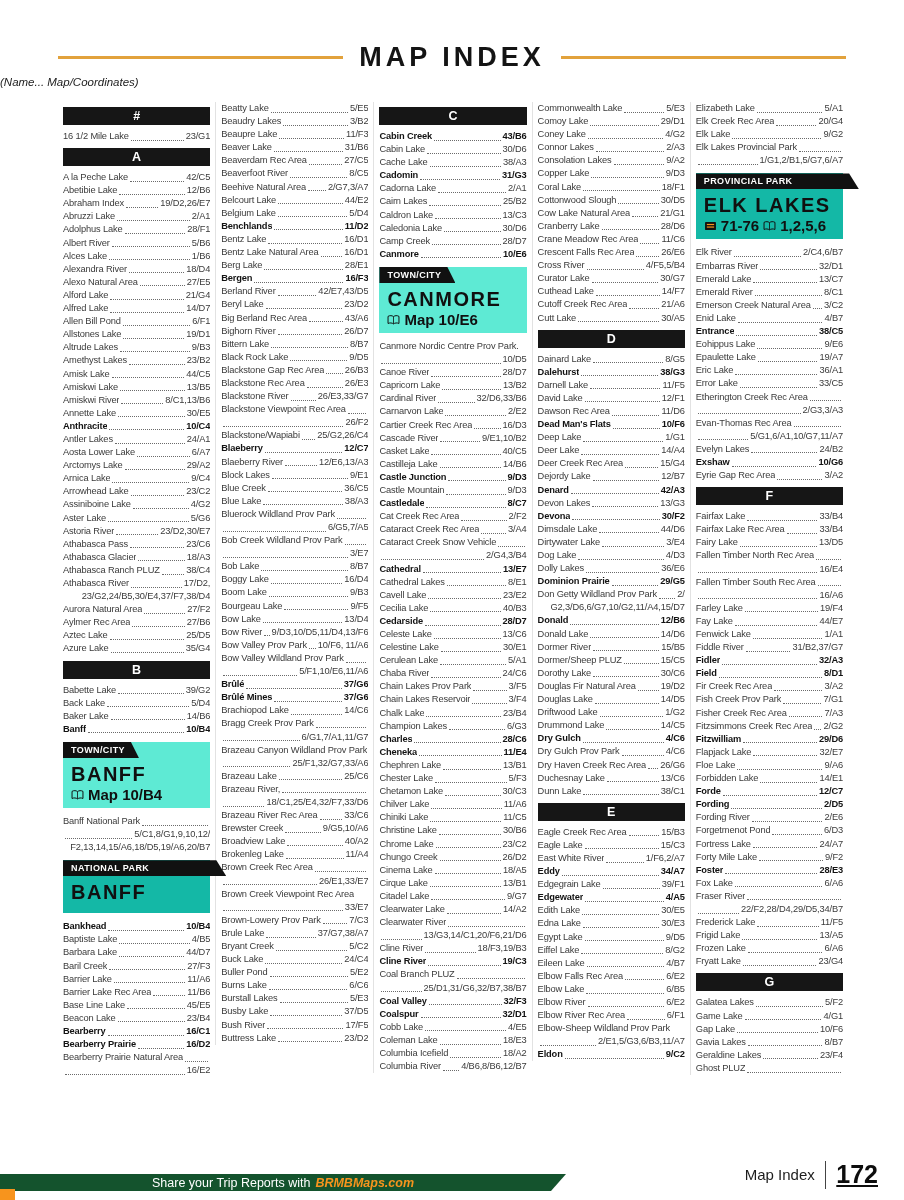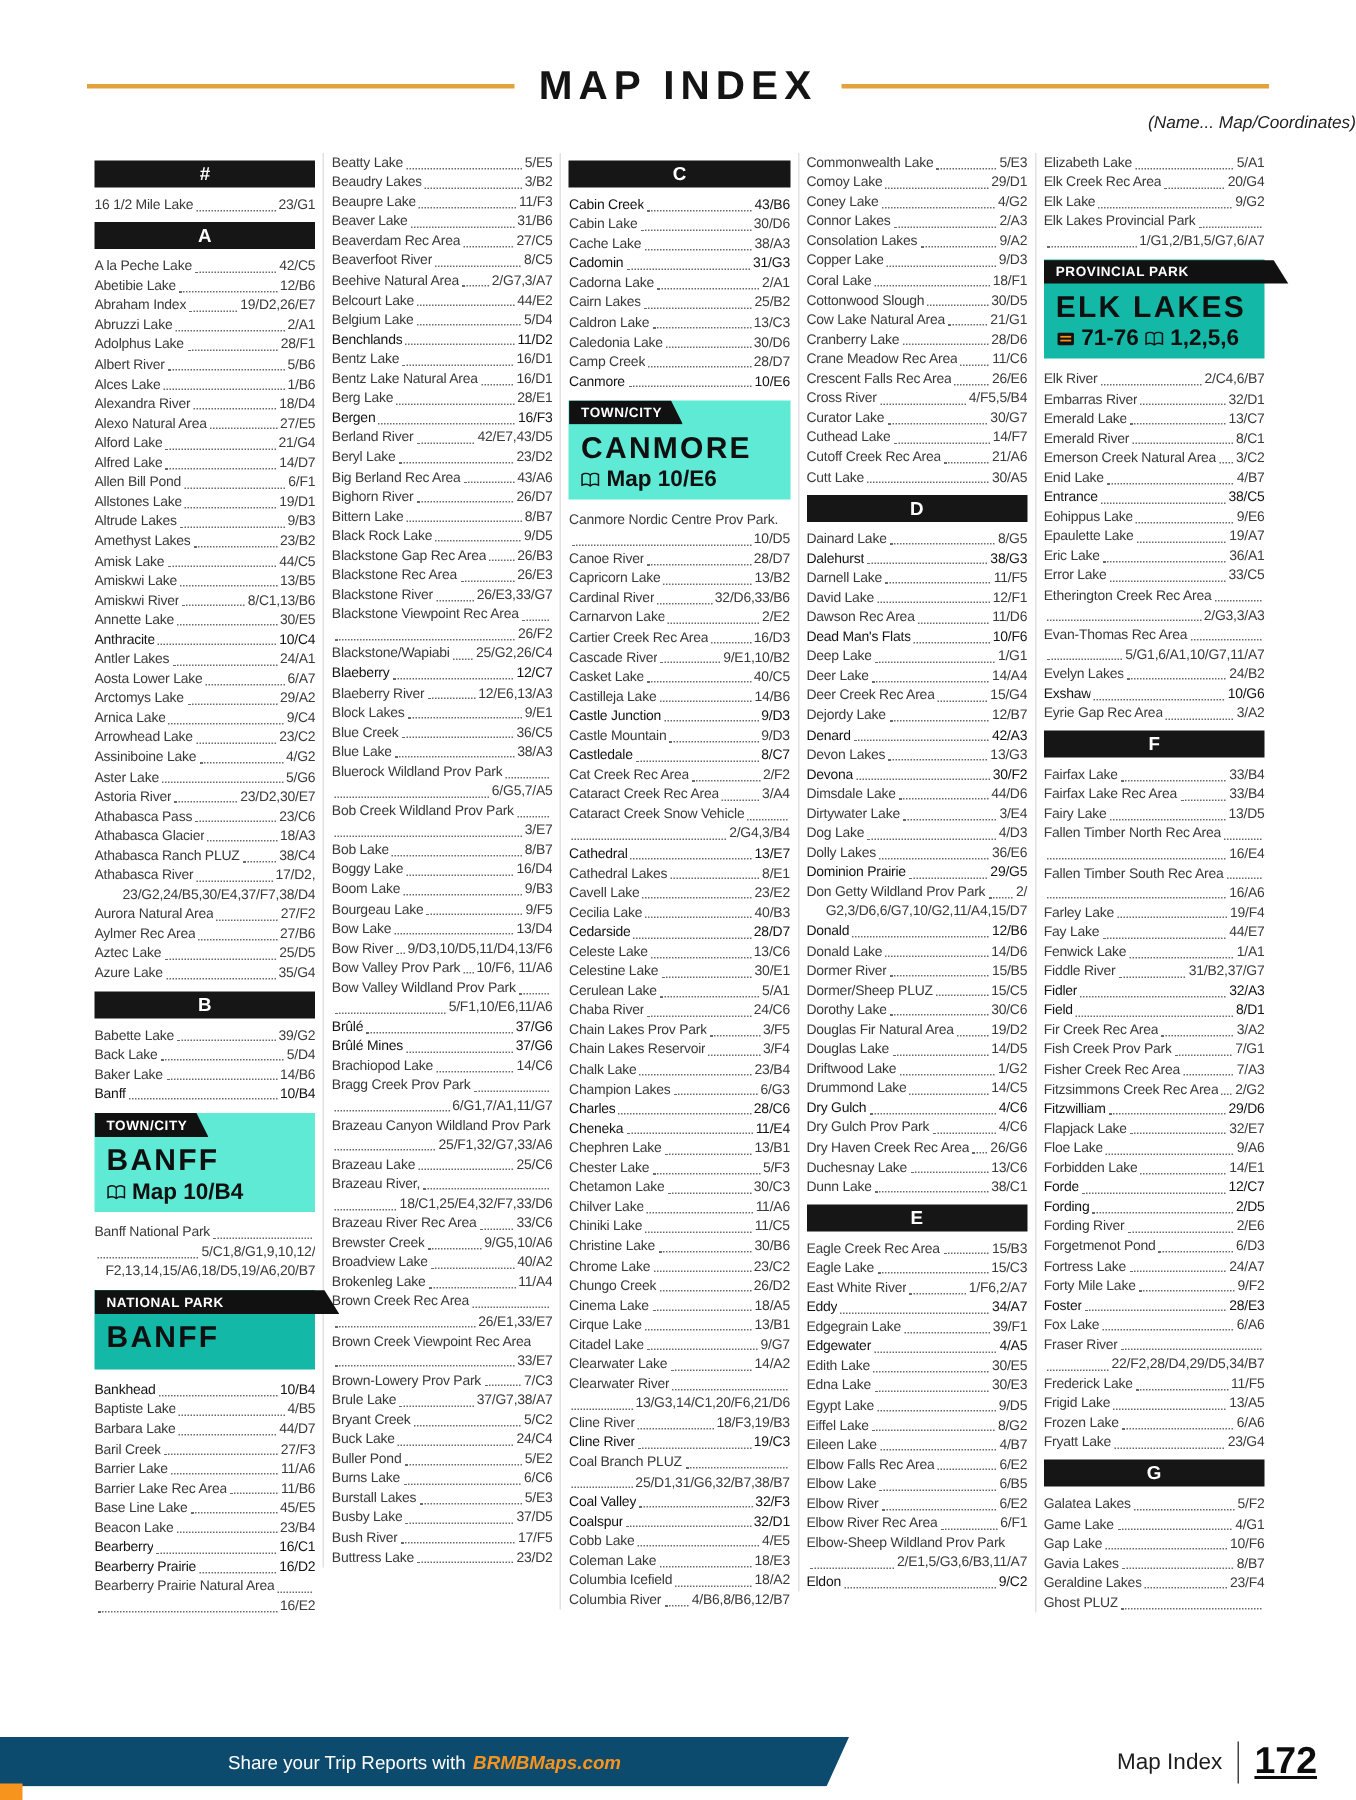--- a/index.html
+++ b/index.html
@@ -3,48 +3,48 @@
 <meta charset="utf-8">
 <style>
   html,body{margin:0;padding:0;}
   body{width:904px;height:1200px;background:#ffffff;position:relative;overflow:hidden;
        font-family:"Liberation Sans",sans-serif;color:#333;}
   
   .header{padding-top:42px;}
   .title-row{display:flex;align-items:center;margin:0 58px;}
   .rule{flex:1;height:3px;background:#E2A23C;}
   .page-title{font-size:27px;font-weight:bold;letter-spacing:4px;color:#141414;margin:0 16px;white-space:nowrap;}
-  .subtitle{text-align:right;font-style:italic;font-size:11.5px;color:#222;margin-top:3px;}
+  .subtitle{text-align:left;font-style:italic;font-size:11.5px;color:#222;margin-top:3px;}
   
   .columns{display:flex;margin:14px 56px 0 58px;align-items:flex-start;}
   .col{flex:1;padding:0 5px;min-width:0;}
   .col+.col{border-left:1px solid #e2e2e2;}
   .entry{display:flex;align-items:flex-end;font-size:9.3px;line-height:13.1px;height:13.1px;
          color:#3a3a3a;white-space:nowrap;letter-spacing:-0.15px;overflow:hidden;}
   .entry .n{flex:0 1 auto;overflow:hidden;}
   .entry .dots{flex:1 1 6px;border-bottom:1.4px dotted #6a6a6a;margin:0 2px 2.5px 2px;min-width:5px;}
   .entry .c{flex:0 0 auto;}
-  .entry.b{font-weight:normal;color:#131313;}
+  .entry.b{font-weight:bold;color:#131313;}
   .entry.end{justify-content:flex-end;}
   .secbar{background:#161616;color:#fff;text-align:center;font-weight:bold;font-size:12.5px;
           line-height:18px;height:18px;margin:5px 0 5px;}
   
   .box{margin:6px 0 7px;padding-bottom:7px;}
   .box.town{background:#5eead4;}
   .box.park{background:#14b8a6;}
   .boxlabel{background:#111;color:#fff;font-size:9px;font-weight:bold;letter-spacing:0.4px;
             width:-moz-fit-content;width:fit-content;padding:3px 14px 3px 8px;
             clip-path:polygon(0 0,calc(100% - 8px) 0,100% 100%,0 100%);}
   .box.park .boxlabel{width:96%;clip-path:polygon(0 0,calc(100% - 10px) 0,100% 100%,0 100%);}
   .boxname{font-size:20px;font-weight:bold;letter-spacing:1.5px;color:#101010;padding:5px 8px 2px;}
   .boxmeta{display:flex;align-items:center;gap:4px;font-size:15px;font-weight:bold;color:#101010;
            padding:0 8px;flex-wrap:wrap;line-height:13px;}
   .boxmeta svg{flex:0 0 auto;margin-bottom:-1px;}
   
-  .footer-bar{position:absolute;left:0;bottom:9px;height:33px;width:566px;background:#0c4a6e;
+  .footer-bar{position:absolute;left:0;bottom:9px;height:17px;width:566px;background:#14532d;
               clip-path:polygon(0 0,100% 0,calc(100% - 15px) 100%,0 100%);
               display:flex;align-items:center;justify-content:center;color:#fff;font-size:12.5px;gap:5px;}
   .brand{color:#F7941D;font-weight:bold;font-style:italic;}
   .corner-square{position:absolute;left:0;bottom:0;width:15px;height:11px;background:#F7941D;}
   .page-ref{position:absolute;right:26px;bottom:11px;display:flex;align-items:center;gap:10px;}
   .page-ref .sec{font-size:15px;color:#1d1d1d;}
   .page-ref .div{width:1.5px;height:28px;background:#444;}
   .page-ref .num{font-size:25px;font-weight:bold;color:#0d0d0d;text-decoration:underline;}
 </style>
 </head>

